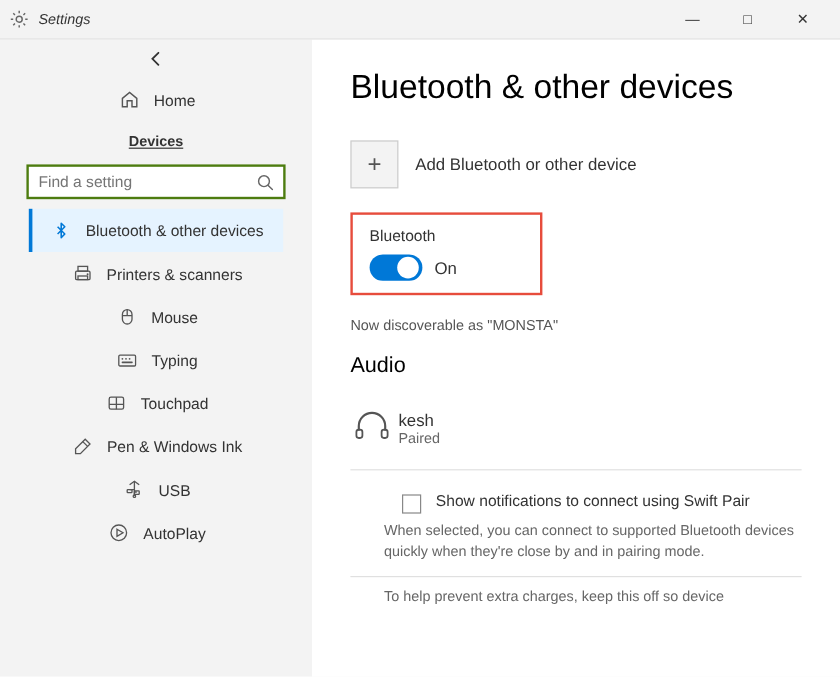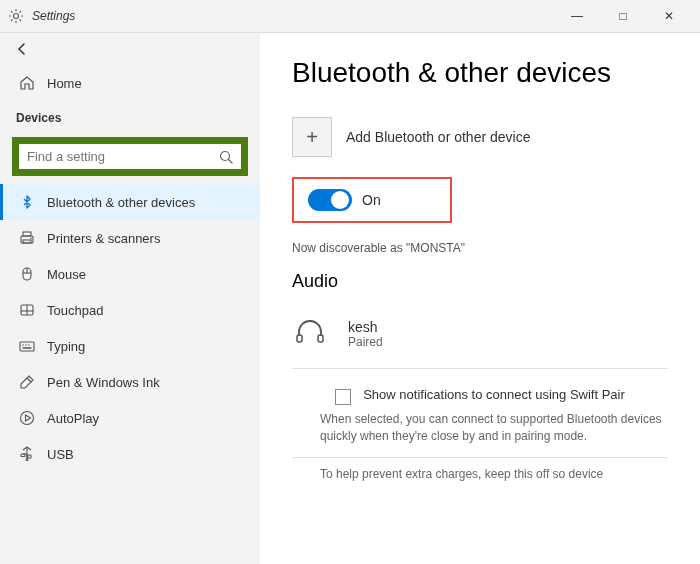--- a/index.html
+++ b/index.html
@@ -65,56 +65,58 @@
 
     
     .sidebar {
       width: 260px;
       min-width: 260px;
       background: #f3f3f3;
       display: flex;
       flex-direction: column;
       overflow-y: auto;
       padding-bottom: 4px;
+      align-items: center;
     }
 
     .nav-back {
       display: flex;
       align-items: center;
       padding: 10px 16px;
       cursor: pointer;
       gap: 8px;
       color: #333;
       font-size: 13px;
     }
 
     .search-box {
       margin: 8px 12px;
       display: flex;
       align-items: center;
-      border: 7px solid #4d7c0f;
+      border: 2px solid #4d7c0f;
       background: white;
       padding: 5px 8px;
       gap: 6px;
     }
     .search-input {
       border: none;
       outline: none;
       font-size: 13px;
       flex: 1;
       background: transparent;
       color: #333;
     }
 
     .section-label {
       font-size: 12px;
       font-weight: 600;
       color: #333;
       padding: 10px 16px 4px 16px;
       text-transform: none;
+      text-decoration: underline;
     }
 
     .nav-item {
       display: flex;
       align-items: center;
       padding: 10px 16px;
       cursor: pointer;
       gap: 12px;
       color: #333;
       font-size: 13px;
@@ -227,21 +229,21 @@
     .section-title {
       font-size: 18px;
       font-weight: 400;
       color: #000;
       margin-bottom: 24px;
     }
 
     .device-row {
       display: flex;
       align-items: center;
-      gap: 20px;
+      gap: 4px;
       margin-bottom: 16px;
     }
     .device-icon {
       width: 36px;
       height: 36px;
       display: flex;
       align-items: center;
       justify-content: center;
       color: #555;
     }
@@ -365,91 +367,92 @@
           <line x1="8" y1="2" x2="8" y2="7" stroke="#555" stroke-width="1.1"></line>
           <line x1="4" y1="7" x2="12" y2="7" stroke="#555" stroke-width="1.1"></line>
         </svg>
       </span>
       <span>Mouse</span>
     </div>
 
     <div class="nav-item">
       <span class="nav-icon">
         <svg width="16" height="16" viewBox="0 0 16 16" fill="none">
-          <rect x="2" y="3" width="12" height="10" rx="1.5" stroke="#555" stroke-width="1.1"></rect>
-          <line x1="8" y1="3" x2="8" y2="13" stroke="#555" stroke-width="1.1"></line>
-          <line x1="2" y1="9" x2="14" y2="9" stroke="#555" stroke-width="1.1"></line>
-        </svg>
-      </span>
-      <span>Touchpad</span>
-    </div>
-
-    <div class="nav-item">
-      <span class="nav-icon">
-        <svg width="16" height="16" viewBox="0 0 16 16" fill="none">
           <rect x="1" y="4" width="14" height="9" rx="1" stroke="#555" stroke-width="1.1"></rect>
           <line x1="4" y1="7" x2="4" y2="7" stroke="#555" stroke-width="1.5" stroke-linecap="round"></line>
           <line x1="7" y1="7" x2="7" y2="7" stroke="#555" stroke-width="1.5" stroke-linecap="round"></line>
           <line x1="10" y1="7" x2="10" y2="7" stroke="#555" stroke-width="1.5" stroke-linecap="round"></line>
           <line x1="4" y1="10" x2="12" y2="10" stroke="#555" stroke-width="1.3" stroke-linecap="round"></line>
         </svg>
       </span>
       <span>Typing</span>
     </div>
 
     <div class="nav-item">
       <span class="nav-icon">
         <svg width="16" height="16" viewBox="0 0 16 16" fill="none">
+          <rect x="2" y="3" width="12" height="10" rx="1.5" stroke="#555" stroke-width="1.1"></rect>
+          <line x1="8" y1="3" x2="8" y2="13" stroke="#555" stroke-width="1.1"></line>
+          <line x1="2" y1="9" x2="14" y2="9" stroke="#555" stroke-width="1.1"></line>
+        </svg>
+      </span>
+      <span>Touchpad</span>
+    </div>
+
+    <div class="nav-item">
+      <span class="nav-icon">
+        <svg width="16" height="16" viewBox="0 0 16 16" fill="none">
           <path d="M10 2l4 4-8 8H2v-4l8-8z" stroke="#555" stroke-width="1.1" fill="none"></path>
           <line x1="8" y1="4" x2="12" y2="8" stroke="#555" stroke-width="1.1"></line>
         </svg>
       </span>
       <span>Pen &amp; Windows Ink</span>
-    </div>
-
-    <div class="nav-item">
-      <span class="nav-icon">
-        <svg width="16" height="16" viewBox="0 0 16 16" fill="none">
-          <circle cx="8" cy="8" r="6.5" stroke="#555" stroke-width="1.1"></circle>
-          <polygon points="6.5,5 11.5,8 6.5,11" stroke="#555" stroke-width="1.1" fill="none"></polygon>
-        </svg>
-      </span>
-      <span>AutoPlay</span>
     </div>
 
     <div class="nav-item">
       <span class="nav-icon">
         <svg width="16" height="16" viewBox="0 0 16 16" fill="none">
           <line x1="8" y1="1" x2="8" y2="13" stroke="#555" stroke-width="1.1"></line>
           <polyline points="4,4 8,1 12,4" stroke="#555" stroke-width="1.1" fill="none"></polyline>
           <line x1="4" y1="8" x2="8" y2="8" stroke="#555" stroke-width="1.1"></line>
           <rect x="2" y="8" width="4" height="2.5" rx="0.5" stroke="#555" stroke-width="1.1"></rect>
           <line x1="10" y1="10" x2="8" y2="10" stroke="#555" stroke-width="1.1"></line>
           <rect x="8" y="9" width="4" height="3" rx="0.5" stroke="#555" stroke-width="1.1"></rect>
           <circle cx="8" cy="13.5" r="1" stroke="#555" stroke-width="1.1"></circle>
         </svg>
       </span>
       <span>USB</span>
     </div>
 
+    <div class="nav-item">
+      <span class="nav-icon">
+        <svg width="16" height="16" viewBox="0 0 16 16" fill="none">
+          <circle cx="8" cy="8" r="6.5" stroke="#555" stroke-width="1.1"></circle>
+          <polygon points="6.5,5 11.5,8 6.5,11" stroke="#555" stroke-width="1.1" fill="none"></polygon>
+        </svg>
+      </span>
+      <span>AutoPlay</span>
+    </div>
+
   </div>
 
   <div class="content">
 
     
     <h1 class="page-title">Bluetooth &amp; other devices</h1>
 
     
     <div class="add-device-row">
       <div class="add-device-plus">+</div>
       <span class="add-device-text">Add Bluetooth or other device</span>
     </div>
 
     
     <div class="bluetooth-section">
+      <div class="bluetooth-label">Bluetooth</div>
       <div class="toggle-row">
         <div class="toggle">
           <div class="toggle-knob"></div>
         </div>
         <span class="toggle-status">On</span>
       </div>
     </div>
 
     
     <div class="discoverable-text">Now discoverable as "MONSTA"</div>

